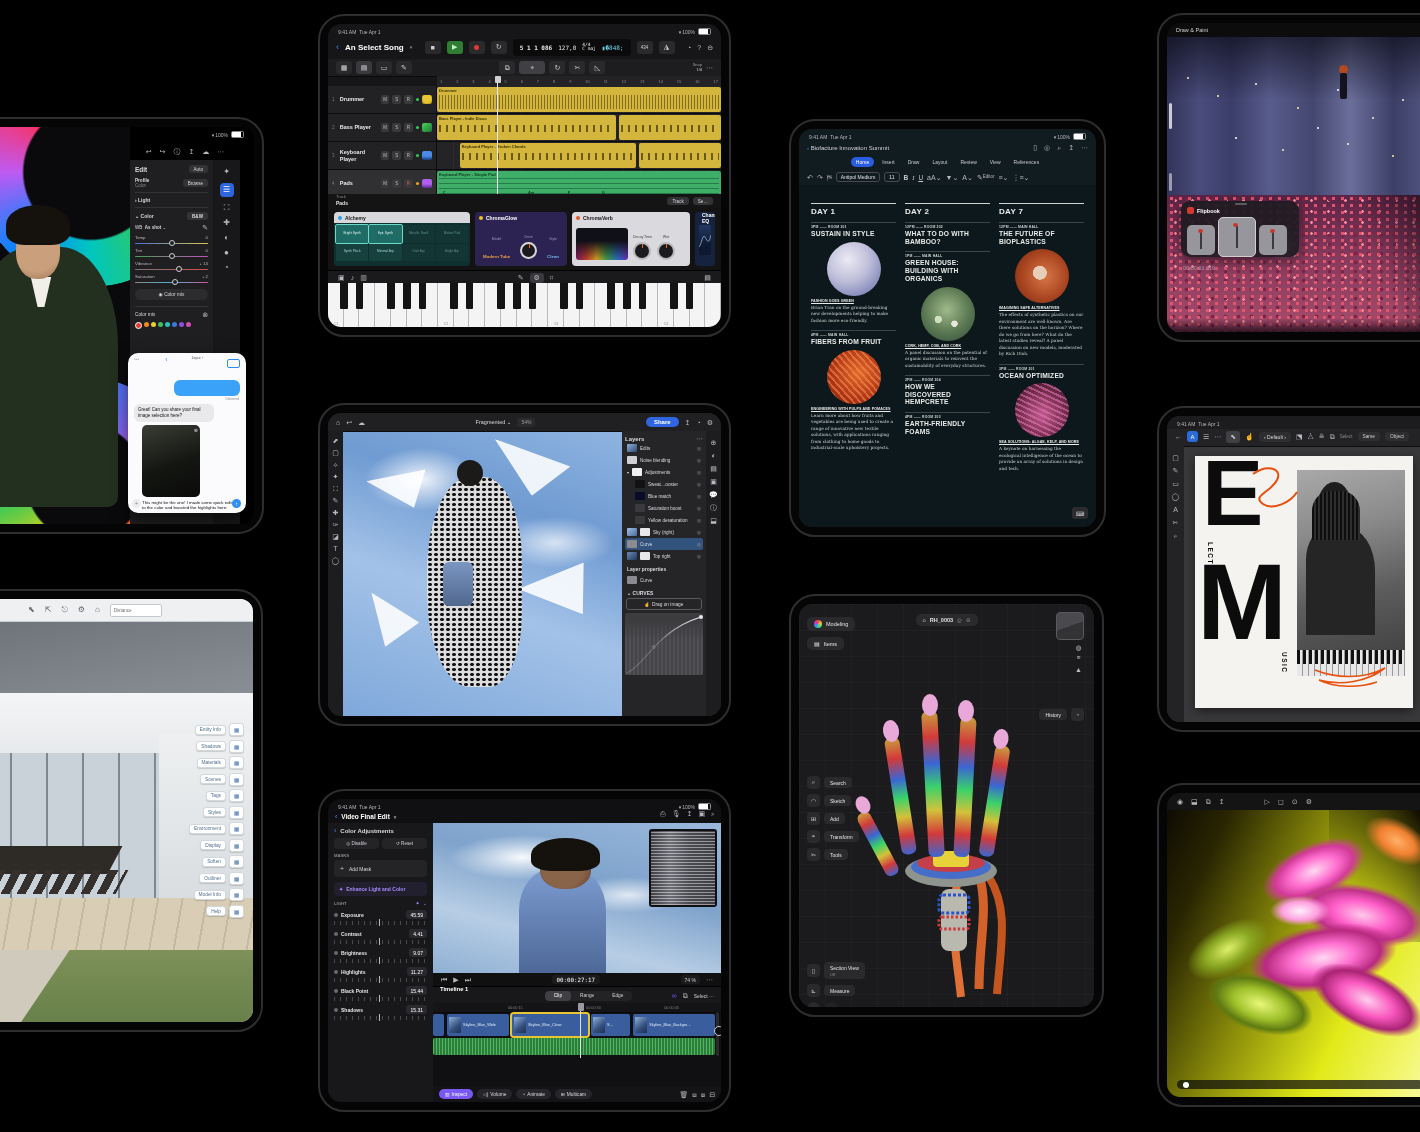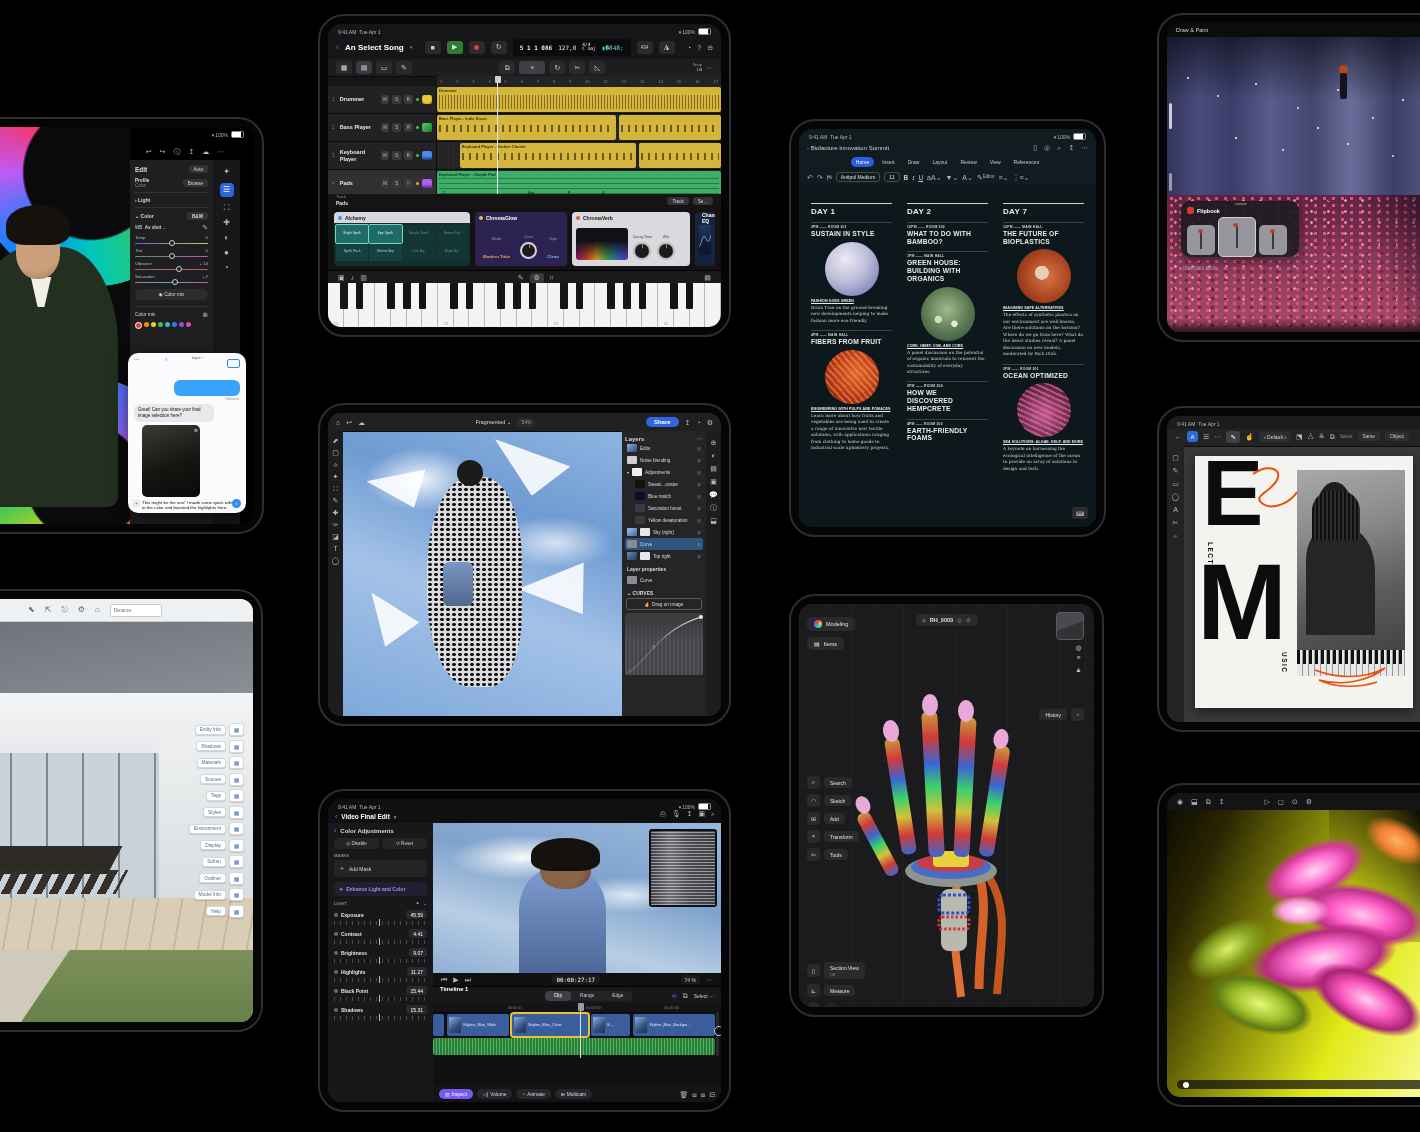--- a/index.html
+++ b/index.html
@@ -62,21 +62,21 @@
   
   .wd-title{position:absolute;top:11px;left:0;right:0;height:15px;display:flex;align-items:center;justify-content:space-between;padding:0 8px;color:#d4d4d8;font-size:6px}
   .wd-tabs{position:absolute;top:26px;left:0;right:0;height:14px;display:flex;align-items:center;justify-content:center;gap:3px}
   .wd-tab{font-size:5px;color:#c9c9cf;padding:2px 5px;border-radius:7px}
   .wd-tab.sel{background:#2a5ce2;color:#fff}
   .wd-fmt{position:absolute;top:40px;left:0;right:0;height:16px;display:flex;align-items:center;gap:4px;padding:0 8px;color:#c9c9cf;font-size:6px;border-bottom:1px solid #222}
   .wd-font{border:1px solid #4a4a4e;border-radius:3px;font-size:5px;padding:1px 4px;color:#e0e0e4}
   .wd-doc{position:absolute;top:56px;left:0;right:0;bottom:0;background:#0d181c;padding:10px 12px;box-sizing:border-box;color:#e9ecea}
   .wd-head{font-family:"DejaVu Serif",serif;font-size:39px;letter-spacing:-1.5px;line-height:.9;color:#f4f4ef;white-space:nowrap}
   .wd-sub{font-size:5.5px;font-weight:bold;letter-spacing:.4px;line-height:1.15;text-align:right;color:#f4f4ef}
-  .wd-cols{display:grid;grid-template-columns:1fr 1fr 1fr;gap:15px;margin-top:8px}
+  .wd-cols{display:grid;grid-template-columns:1fr 1fr 1fr;gap:9px;margin-top:8px}
   .wd-day{border-top:1px solid #cfd6d2;padding-top:3px;font-size:8px;font-weight:bold;letter-spacing:.3px}
   .wd-meta{font-size:3.4px;font-weight:bold;color:#cfd6d2;border-top:1px solid #38474a;margin-top:6px;padding-top:2px;letter-spacing:.2px}
   .wd-st{font-size:7.6px;font-weight:bold;line-height:1.02;letter-spacing:.2px;transform:scaleX(.88);transform-origin:left;margin-top:1px;white-space:pre-line}
   .wd-tag{font-size:3.6px;font-weight:bold;text-decoration:underline;margin-top:3px;letter-spacing:.1px}
   .wd-body{font-family:"DejaVu Serif",serif;font-size:4.3px;line-height:1.5;color:#c6cfcb;margin-top:2px}
   .wd-circ{width:54px;height:54px;border-radius:50%;margin:4px auto 2px}
   
   .ps-top{position:absolute;top:0;left:0;right:0;height:18px;background:#202022;display:flex;align-items:center;gap:6px;padding:0 8px;z-index:5;border-bottom:1px solid #0c0c0c}
   .ps-share{background:#2f66e0;color:#fff;font-size:6px;padding:2px 8px;border-radius:8px;font-weight:bold}
   .ps-left{position:absolute;top:18px;left:0;bottom:0;width:15px;background:#1d1d1f;display:flex;flex-direction:column;align-items:center;gap:5px;padding-top:6px;z-index:5}

